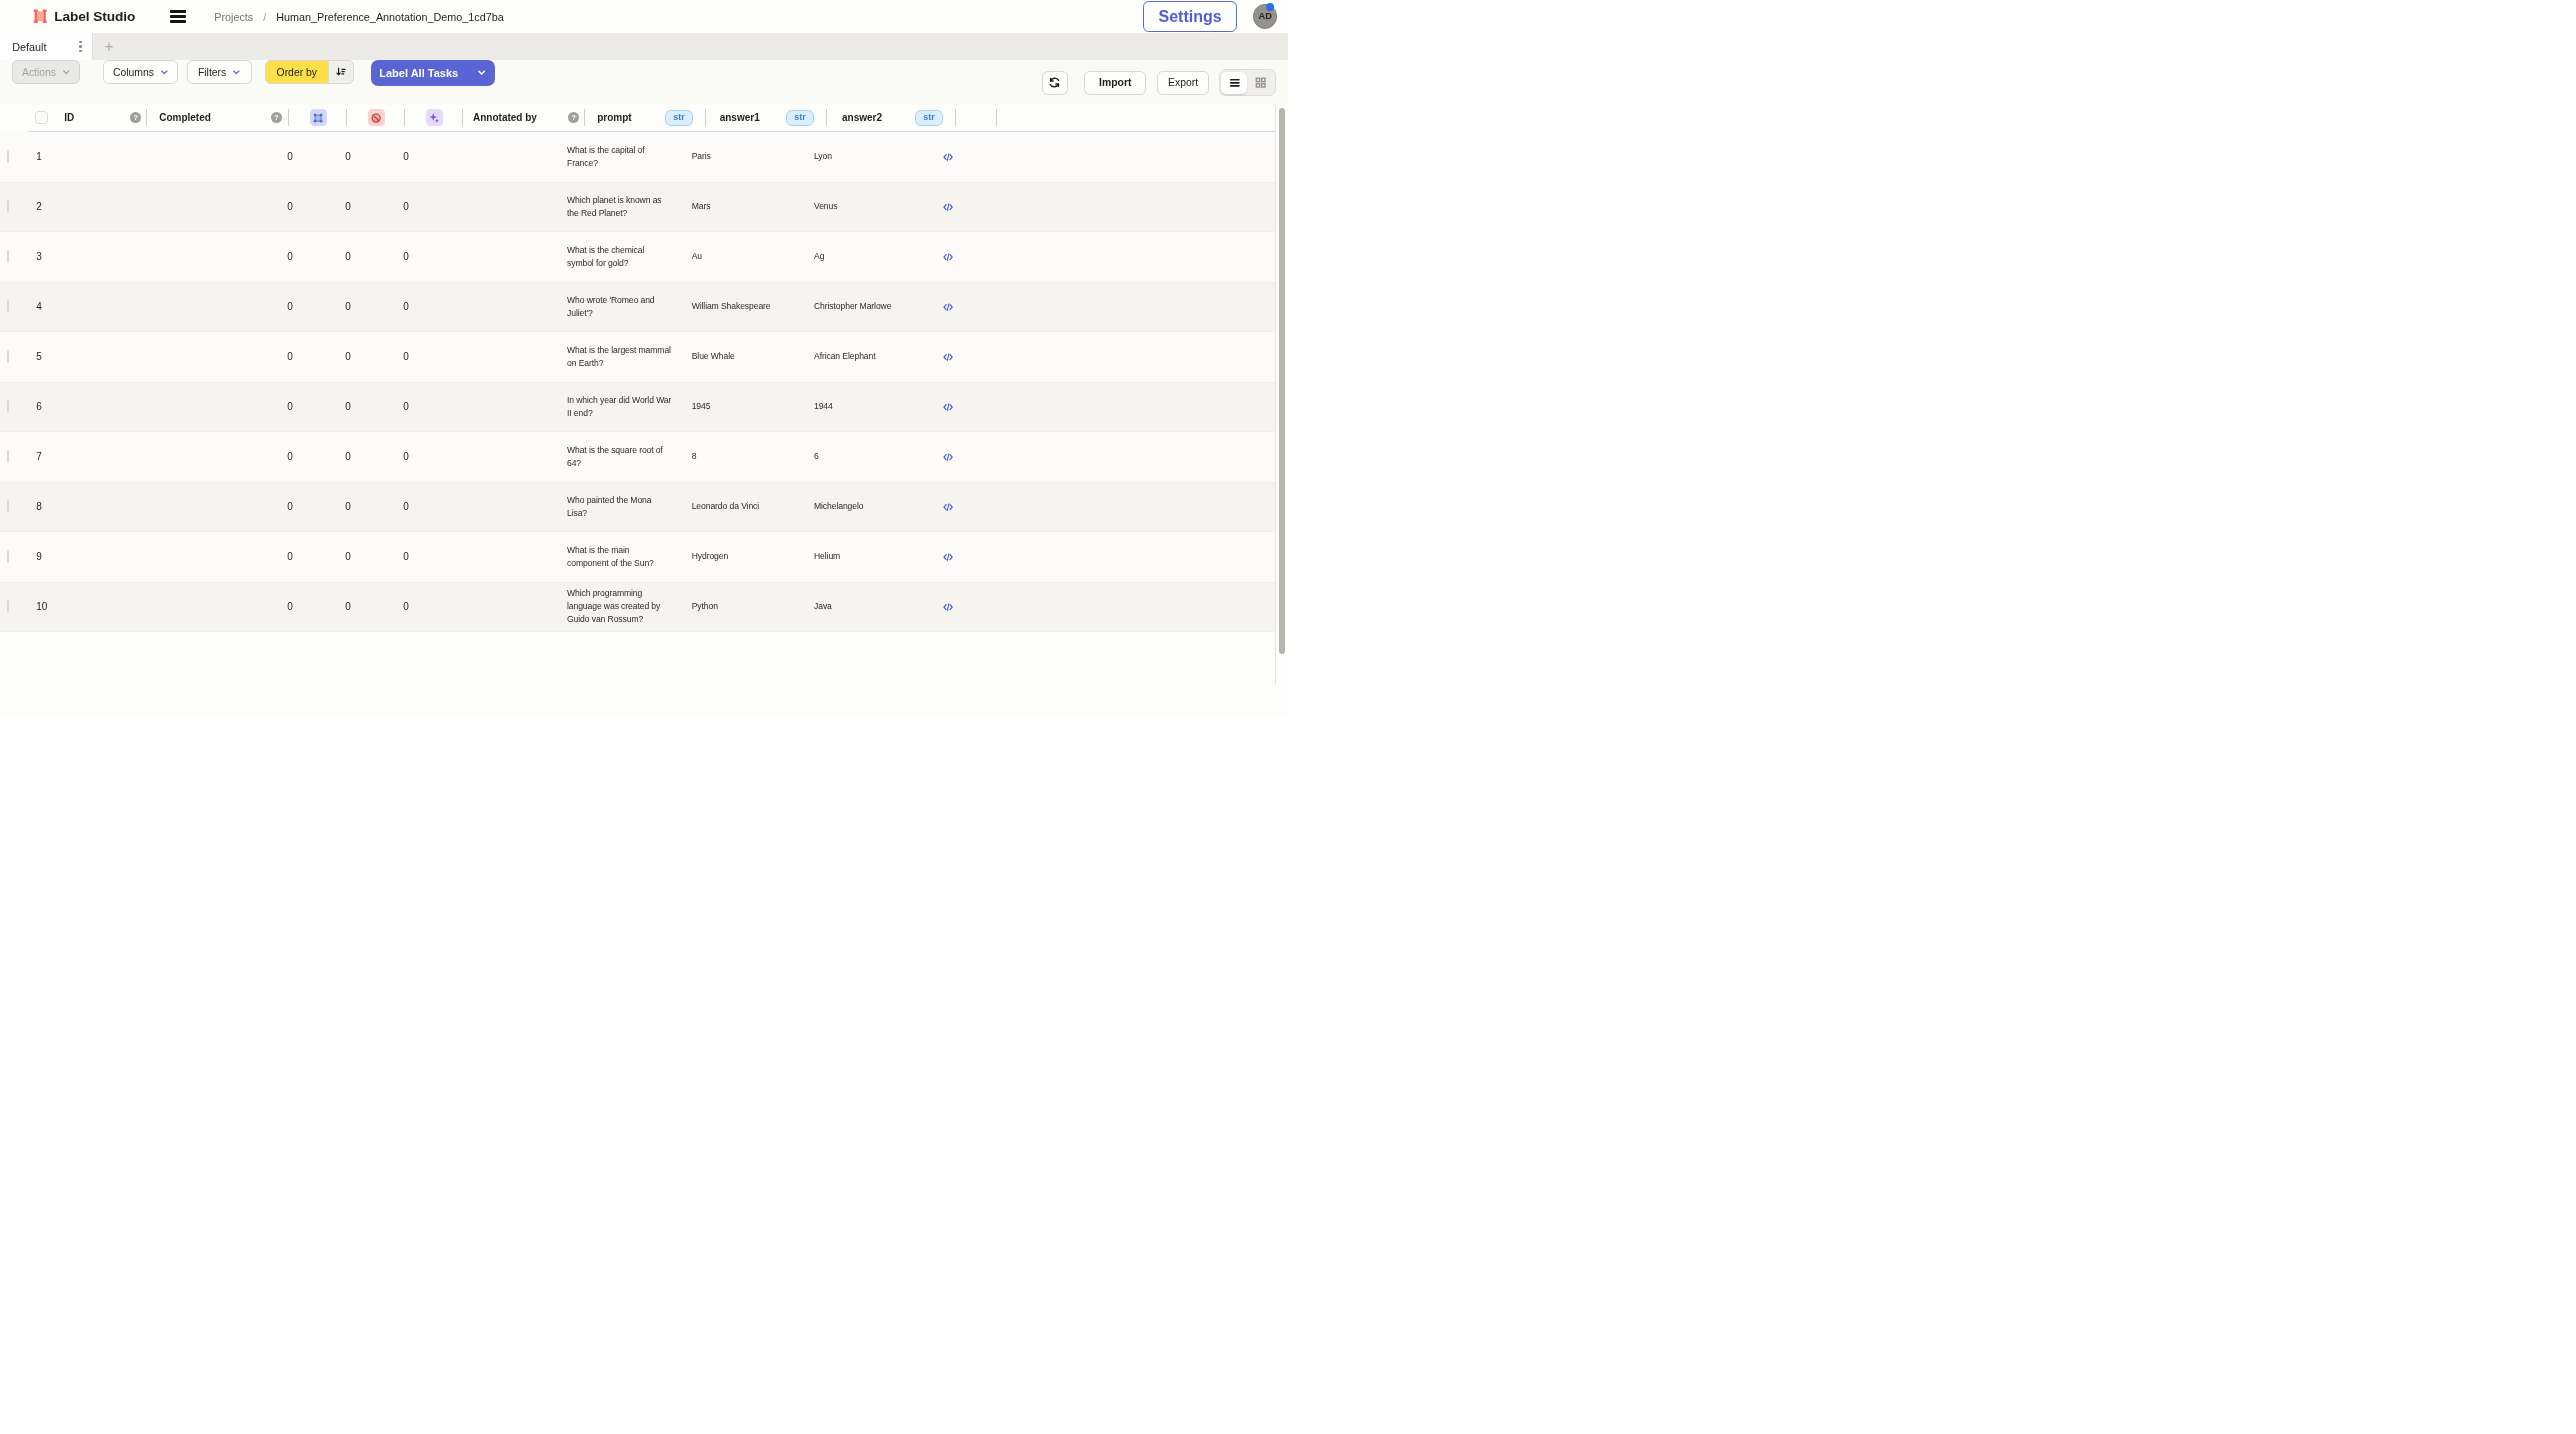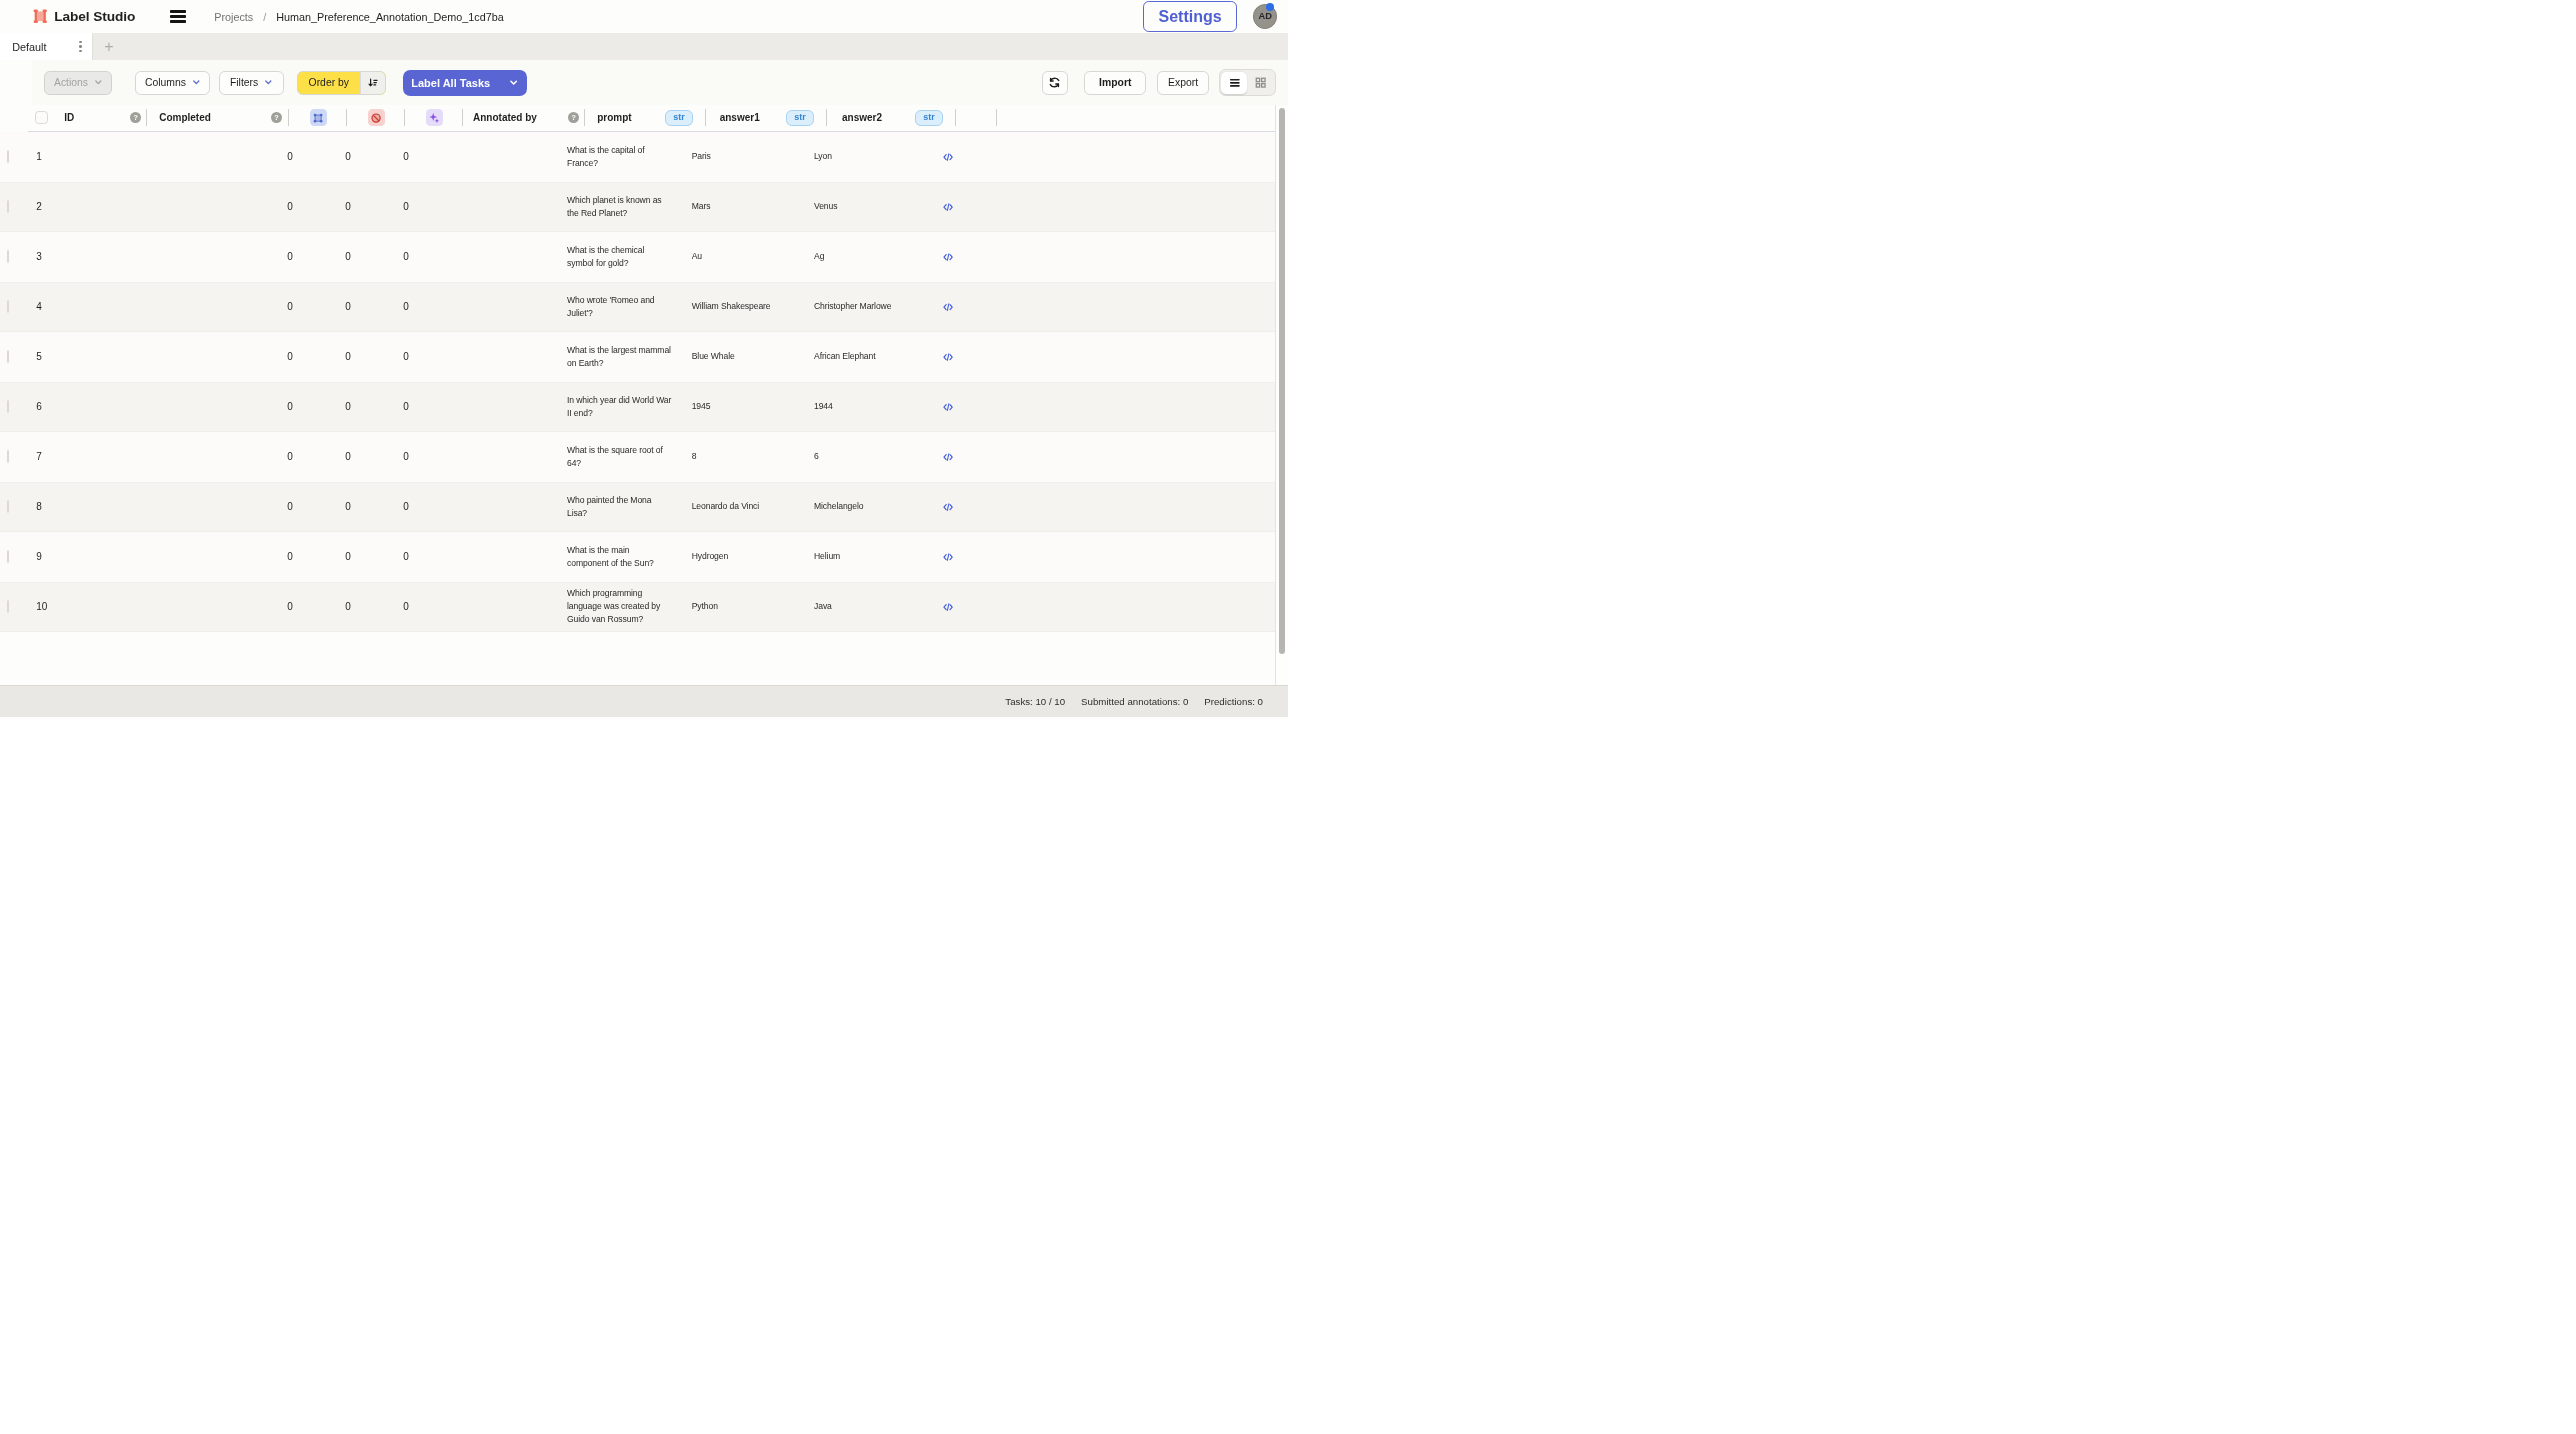--- a/index.html
+++ b/index.html
@@ -23,21 +23,21 @@
   .avatar-dot{position:absolute;top:-1.4px;right:-2.2px;width:8px;height:8px;border-radius:50%;background:#2e6de8;}
 
   
   .tabbar{position:absolute;top:33px;left:0;right:0;height:27px;background:#ecebe8;display:flex;align-items:stretch;}
   .tab{background:#ffffff;display:flex;align-items:center;width:93px;padding-left:12.2px;box-sizing:border-box;font-size:10.8px;border-right:0.7px solid #e2e0db;cursor:pointer;}
   .tab-kebab{margin-left:auto;margin-right:7.2px;display:flex;flex-direction:column;gap:1.8px;padding:2.9px;cursor:pointer;}
   .tab-kebab i{width:2.5px;height:2.5px;border-radius:50%;background:#8a8a85;}
   .tab-add{width:32px;display:flex;align-items:center;justify-content:center;font-size:16px;color:#b0aeaa;cursor:pointer;}
 
   
-  .toolbar{position:absolute;top:60px;left:0;right:0;height:45px;background:#fafaf7;display:flex;align-items:center;margin-left:32px;}
+  .toolbar{position:absolute;top:60px;left:0;right:0;height:45px;background:#fafaf7;display:flex;}
   .btn{display:flex;align-items:center;gap:5.8px;background:#fdfdfc;border:0.7px solid #d6d6d2;border-radius:5.8px;height:24px;padding:0 10px;font-size:10.4px;font-weight:500;font-family:inherit;color:#1f1f1d;cursor:pointer;box-sizing:border-box;}
   .btn .chev{color:#5a68d3;display:flex;}
   .btn.disabled{background:#e9e9e7;border-color:#d2d2cf;color:#a3a39e;}
   .btn.disabled .chev{color:#a3a39e;}
   .actions-btn{margin-left:12.2px;width:68px;justify-content:center;}
   .columns-btn{margin-left:23px;width:75px;justify-content:center;}
   .filters-btn{margin-left:8.6px;width:65px;justify-content:center;}
   .orderby-group{margin-left:13px;display:flex;align-items:stretch;border:0.7px solid #d6d6d2;border-radius:5.8px;overflow:hidden;height:24px;box-sizing:border-box;background:#fde047;cursor:pointer;}
   .orderby-label{display:flex;align-items:center;padding:0 10.8px;font-size:10.4px;font-weight:500;}
   .orderby-sort{display:flex;align-items:center;justify-content:center;width:24.4px;background:#efefec;border-left:0.7px solid #dddbd7;}
@@ -523,20 +523,15 @@
       </div>
       <div class="cell"></div>
     </div>
   </div>
   </div>
 
   <div class="vscroll">
     <div class="vthumb"></div>
   </div>
 
-  <div class="footer">
-    <span>Tasks: 10 / 10</span>
-    <span>Submitted annotations: 0</span>
-    <span>Predictions: 0</span>
-  </div>
 
 </div>
 
 
 </body></html>

